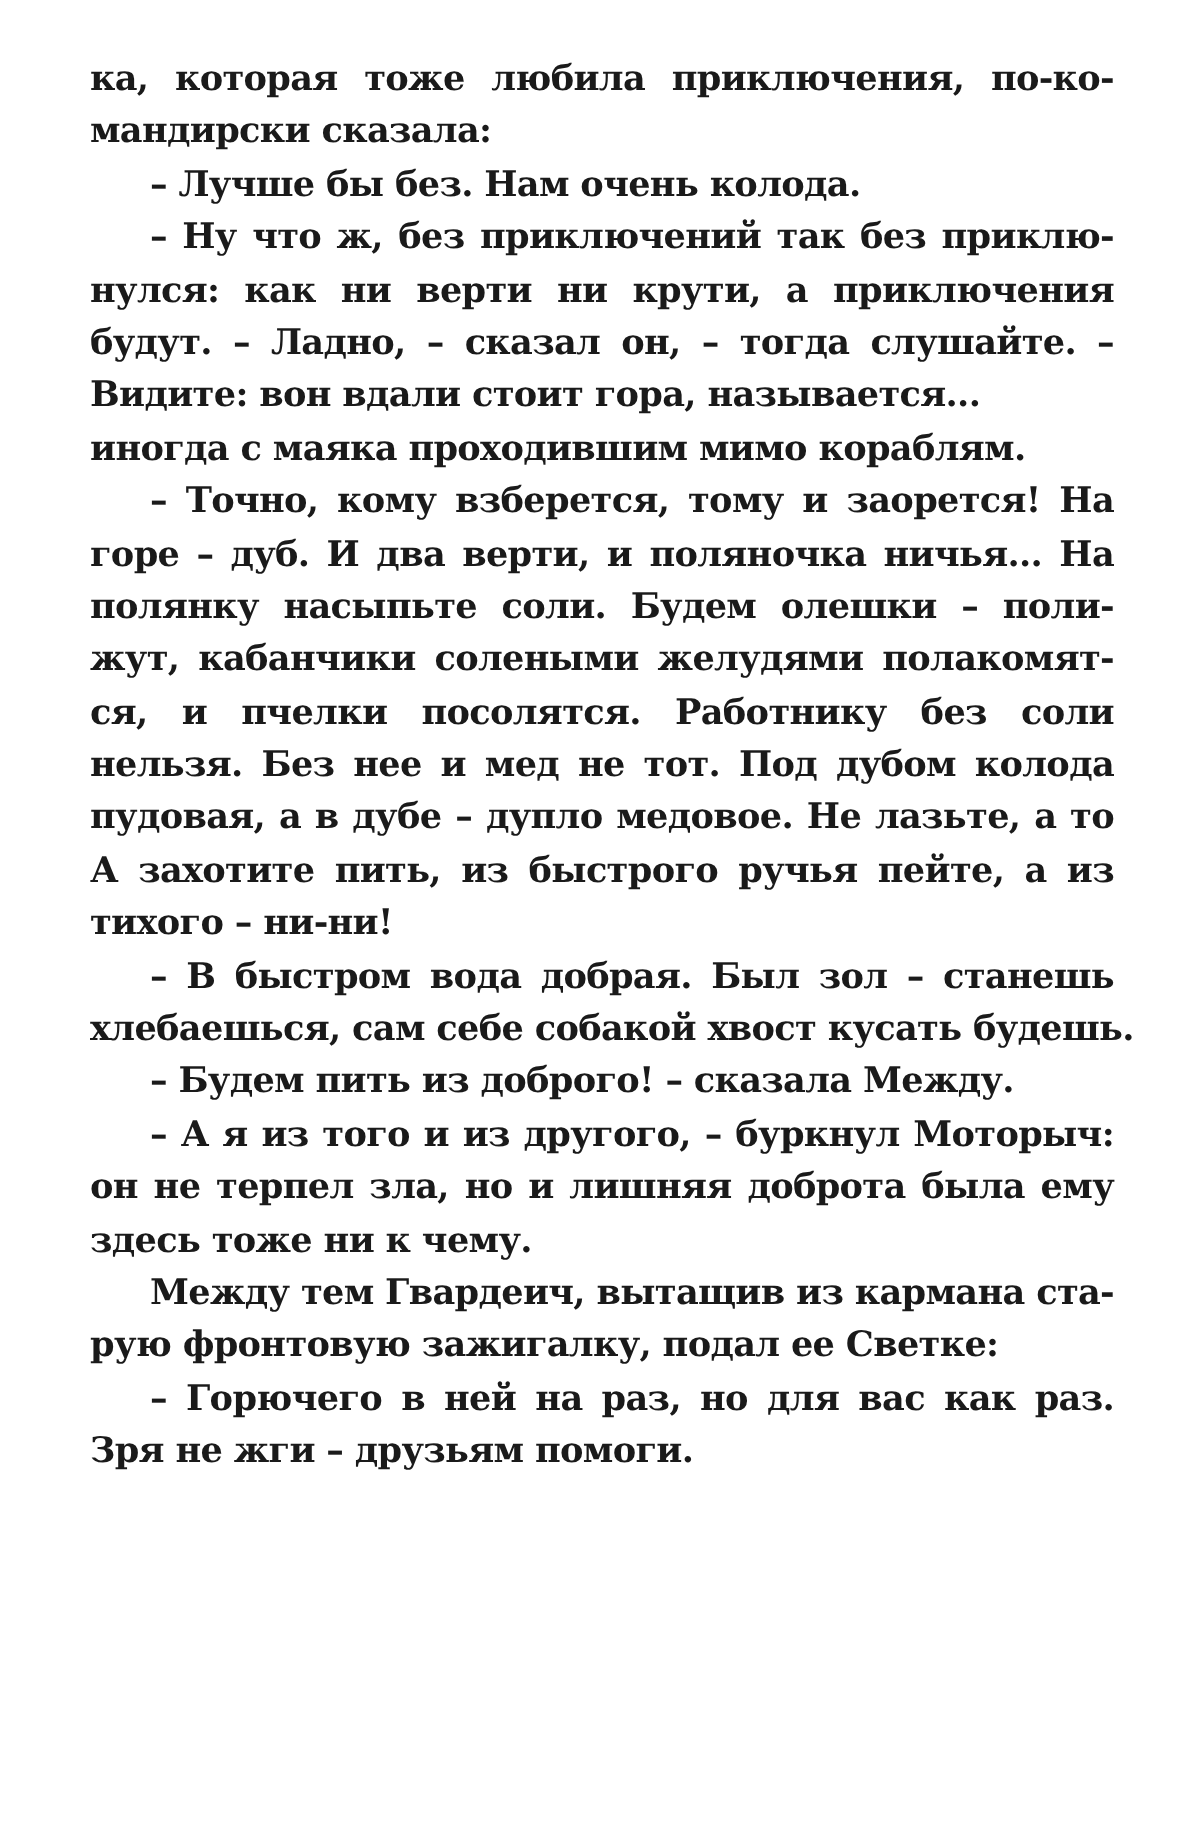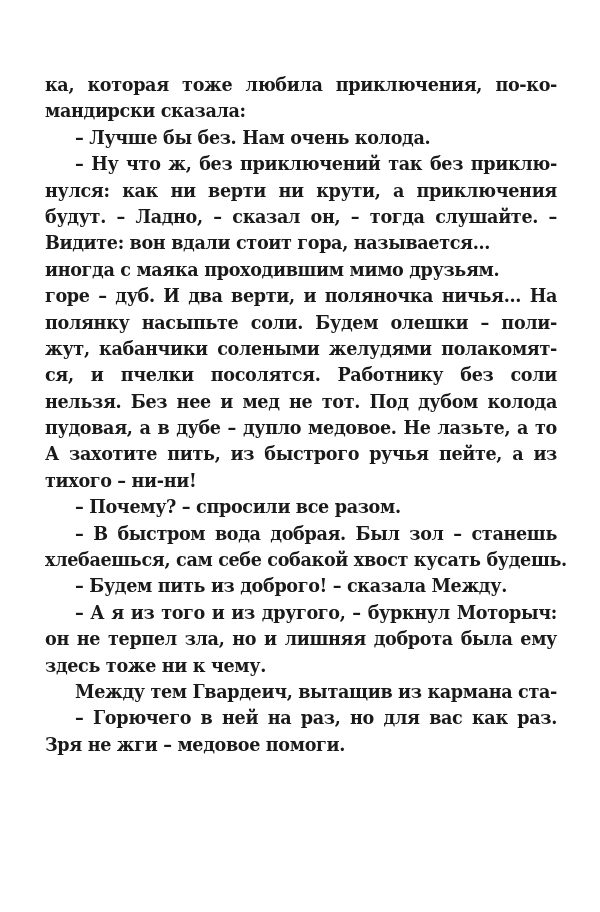--- a/index.html
+++ b/index.html
@@ -17,21 +17,20 @@
       position: absolute;
       left: 45px;
       top: 27px;
       width: 512px;
       font-family: "DejaVu Serif", serif;
       font-weight: bold;
       font-size: 17.6px;
       line-height: 26.4px;
       color: #1a1a1a;
       letter-spacing: -0.35px;
-      margin-top: 45px;
     }
     .line {
       display: block;
       white-space: nowrap;
       height: 26.4px;
       text-align: justify;
       text-align-last: justify;
     }
     .line.last {
       text-align-last: left;
@@ -56,34 +55,35 @@
 <body>
 
 <div class="page">
   <span class="line">ка, которая тоже любила приключения, по-ко-</span>
   <span class="line last">мандирски сказала:</span>
   <span class="line indent last">– Лучше бы без. Нам очень колода.</span>
   <span class="line indent">– Ну что ж, без приключений так без приклю-</span>
   <span class="line">нулся: как ни верти ни крути, а приключения</span>
   <span class="line">будут. – Ладно, – сказал он, – тогда слушайте. –</span>
   <span class="line last">Видите: вон вдали стоит гора, называется...</span>
-  <span class="line last">иногда с маяка проходившим мимо друзьям.</span>
+  <span class="line last">иногда с маяка проходившим мимо кораблям.</span>
+  <span class="line indent">– Точно, кому взберется, тому и заорется! На</span>
   <span class="line">горе – дуб. И два верти, и поляночка ничья... На</span>
   <span class="line">полянку насыпьте соли. Будем олешки – поли-</span>
   <span class="line">жут, кабанчики солеными желудями полакомят-</span>
   <span class="line">ся, и пчелки посолятся. Работнику без соли</span>
   <span class="line">нельзя. Без нее и мед не тот. Под дубом колода</span>
   <span class="line">пудовая, а в дубе – дупло медовое. Не лазьте, а то</span>
   <span class="line">А захотите пить, из быстрого ручья пейте, а из</span>
   <span class="line last">тихого – ни-ни!</span>
-  <span class="line indent last">– Почему? – спросили все разом.</span>
   <span class="line indent">– В быстром вода добрая. Был зол – станешь</span>
   <span class="line">хлебаешься, сам себе собакой хвост кусать будешь.</span>
   <span class="line indent last">– Будем пить из доброго! – сказала Между.</span>
   <span class="line indent">– А я из того и из другого, – буркнул Моторыч:</span>
   <span class="line">он не терпел зла, но и лишняя доброта была ему</span>
   <span class="line last">здесь тоже ни к чему.</span>
   <span class="line indent">Между тем Гвардеич, вытащив из кармана ста-</span>
+  <span class="line last">рую фронтовую зажигалку, подал ее Светке:</span>
   <span class="line indent">– Горючего в ней на раз, но для вас как раз.</span>
-  <span class="line last">Зря не жги – медовое помоги.</span>
+  <span class="line last">Зря не жги – друзьям помоги.</span>
 </div>
 
 <div class="page-number">118</div>
 
 </body></html>

